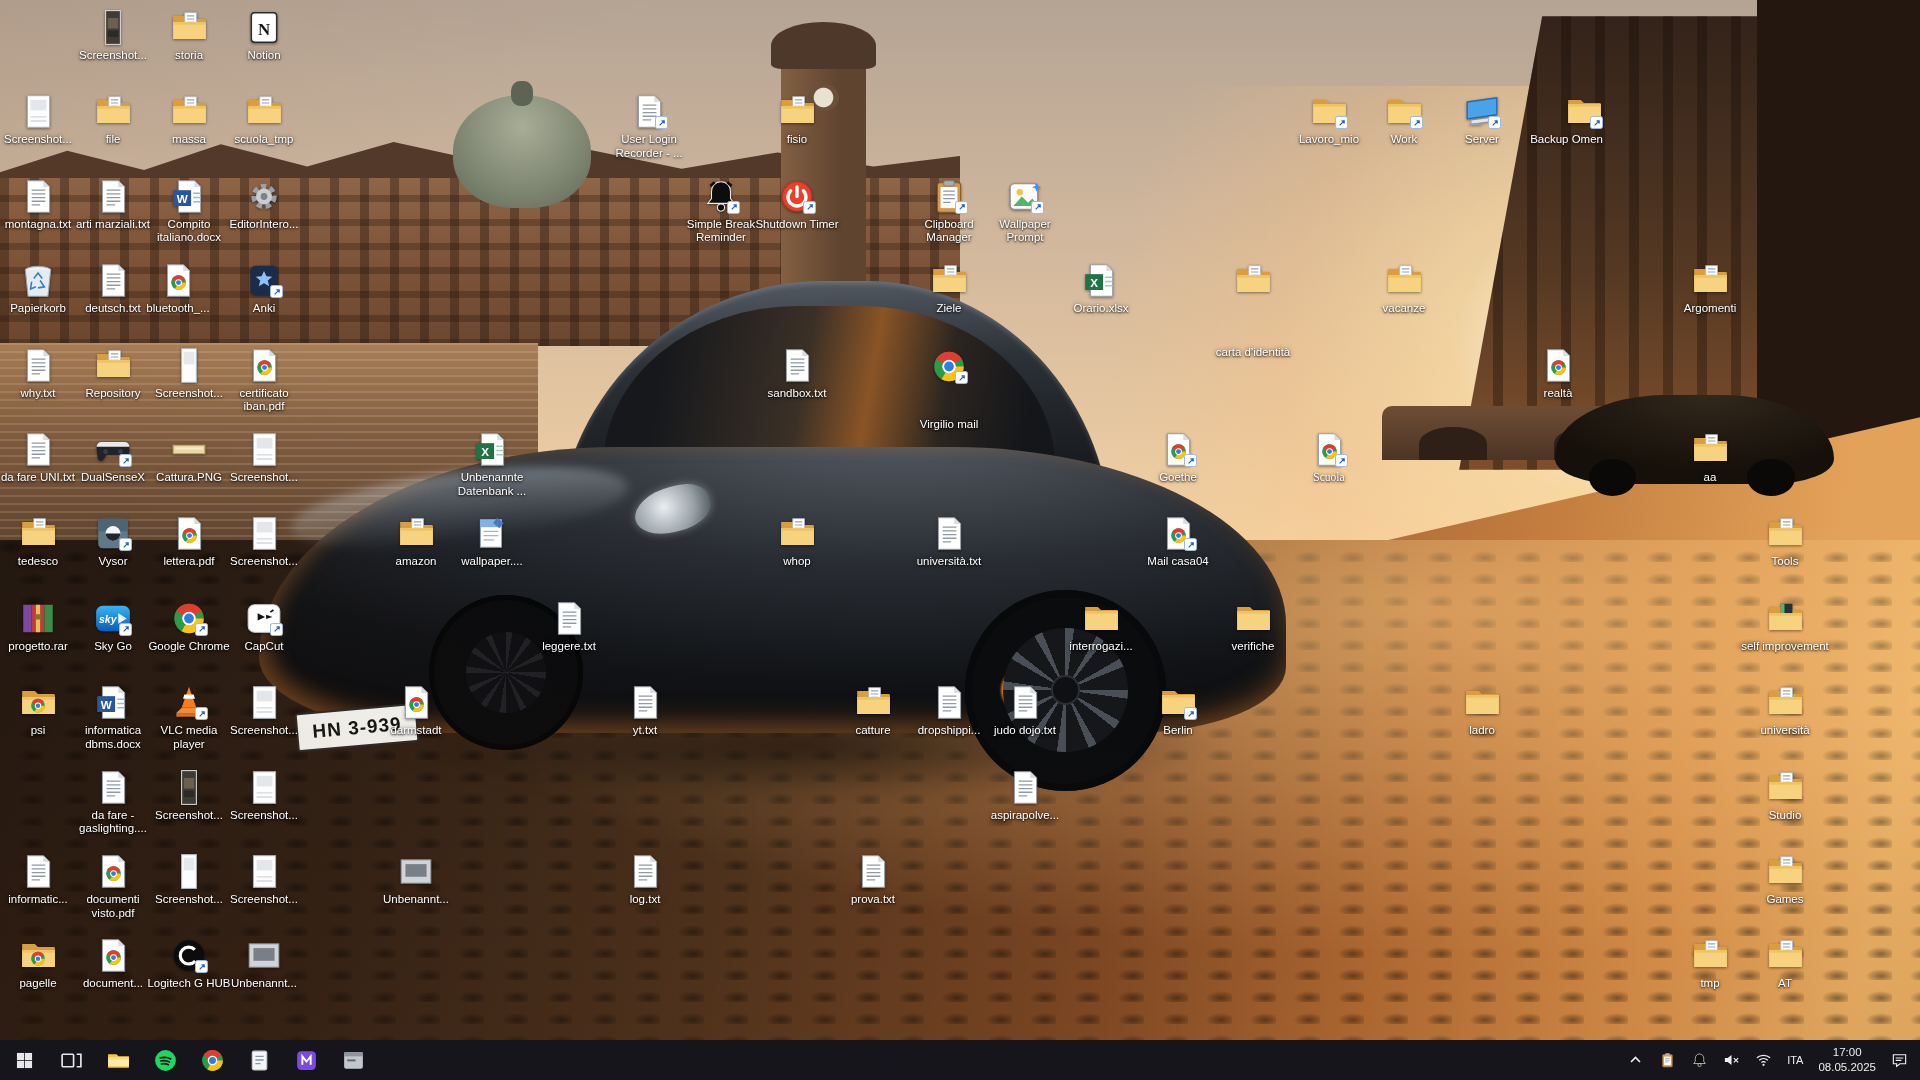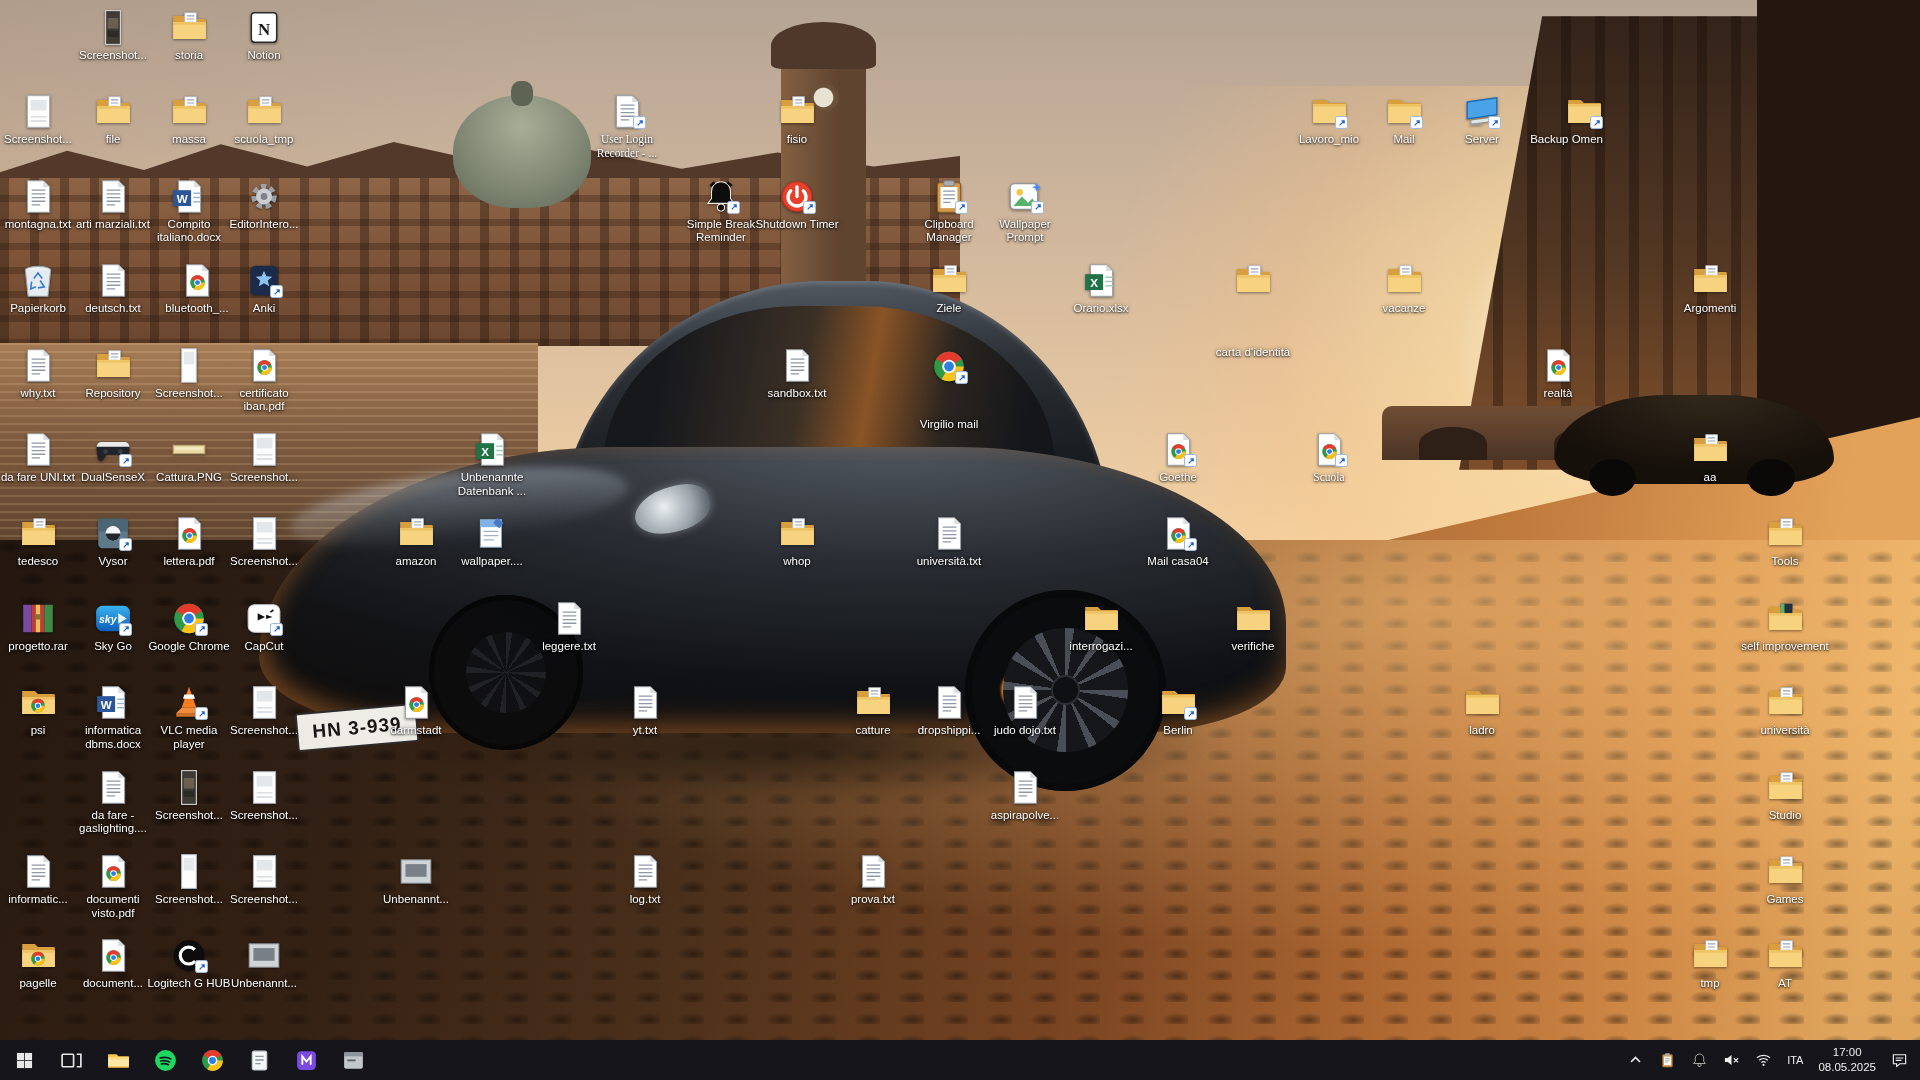--- a/index.html
+++ b/index.html
@@ -232,21 +232,21 @@
         <svg viewBox="0 0 36 34">
           <path d="M3 6h12l3 3h15a1 1 0 0 1 1 1v18H3z" fill="#d99f3e"></path>
           <rect x="14" y="3" width="11" height="14" fill="#fff" stroke="#b6bcc2" stroke-width=".8"></rect>
           <path d="M16 6h7M16 9h7M16 12h7" stroke="#98a4b0" stroke-width="1"></path>
           <path d="M3 12h31v16H3z" fill="#f7d37f"></path>
           <path d="M3 12h31v2.5H3z" fill="#eec363"></path>
         </svg>
       </div>
       <div class="lbl">scuola_tmp</div>
     </div>
-    <div class="cell" style="left: 582px; top: 90.4px; font-family: Liberation Serif, serif;">
+    <div class="cell" style="left: 604px; top: 90.4px;">
       <div class="ic">
         <svg viewBox="0 0 36 34">
           <path d="M8 2h15l6 6v24H8z" fill="#fff" stroke="#9aa0a6" stroke-width="1"></path>
           <path d="M23 2l6 6h-6z" fill="#d9dde1"></path>
           <path d="M12 11h13M12 14.5h13M12 18h13M12 21.5h13M12 25h8" stroke="#8f9aa6" stroke-width="1.2"></path>
         </svg>
         <span class="sc">
           <svg viewBox="0 0 12 12">
             <path d="M3.2 8.8L8.6 3.4M8.6 6.6V3.4H5.4" fill="none" stroke="#1e62c9" stroke-width="1.5"></path>
           </svg>
@@ -287,21 +287,21 @@
           <path d="M3 6h12l3 3h15a1 1 0 0 1 1 1v18H3z" fill="#d99f3e"></path>
           <path d="M3 10h31v18H3z" fill="#f7d37f"></path>
           <path d="M3 10h31v2.5H3z" fill="#eec363"></path>
         </svg>
         <span class="sc">
           <svg viewBox="0 0 12 12">
             <path d="M3.2 8.8L8.6 3.4M8.6 6.6V3.4H5.4" fill="none" stroke="#1e62c9" stroke-width="1.5"></path>
           </svg>
         </span>
       </div>
-      <div class="lbl">Mail</div>
+      <div class="lbl">Work</div>
     </div>
     <div class="cell" style="left: 1437px; top: 90.4px;">
       <div class="ic">
         <svg viewBox="0 0 36 34">
           <path d="M4 8l28-4v16l-28 4z" fill="#4aa3e8" stroke="#1b6bb8" stroke-width="1.2"></path>
           <path d="M8 25.5l20-2.5v3l-20 2.5z" fill="#dfe7ee"></path>
           <path d="M6 29h12" stroke="#9aa4ad" stroke-width="1.5"></path>
         </svg>
         <span class="sc">
           <svg viewBox="0 0 12 12">
@@ -443,21 +443,21 @@
     <div class="cell" style="left: 68px; top: 259.2px;">
       <div class="ic">
         <svg viewBox="0 0 36 34">
           <path d="M8 2h15l6 6v24H8z" fill="#fff" stroke="#9aa0a6" stroke-width="1"></path>
           <path d="M23 2l6 6h-6z" fill="#d9dde1"></path>
           <path d="M12 11h13M12 14.5h13M12 18h13M12 21.5h13M12 25h8" stroke="#8f9aa6" stroke-width="1.2"></path>
         </svg>
       </div>
       <div class="lbl">deutsch.txt</div>
     </div>
-    <div class="cell" style="left: 152px; top: 259.2px; justify-content: center;">
+    <div class="cell" style="left: 133px; top: 259.2px; justify-content: center;">
       <div class="ic">
         <svg viewBox="0 0 36 34">
           <path d="M8 2h15l6 6v24H8z" fill="#fff" stroke="#9aa0a6" stroke-width="1"></path>
           <path d="M23 2l6 6h-6z" fill="#d9dde1"></path>
           <circle cx="18.5" cy="19" r="7" fill="#2e9a47"></circle>
           <path d="M18.5 19 L25.5 19 A7 7 0 0 1 15 25.062 Z" fill="#fbc116"></path>
           <path d="M18.5 19 L12.437999999999999 15.5 A7 7 0 0 1 24.562 15.5 Z" fill="#e33b2e"></path>
           <circle cx="18.5" cy="19" r="3.22" fill="#fff"></circle>
           <circle cx="18.5" cy="19" r="2.31" fill="#2f7de1"></circle>
         </svg>

